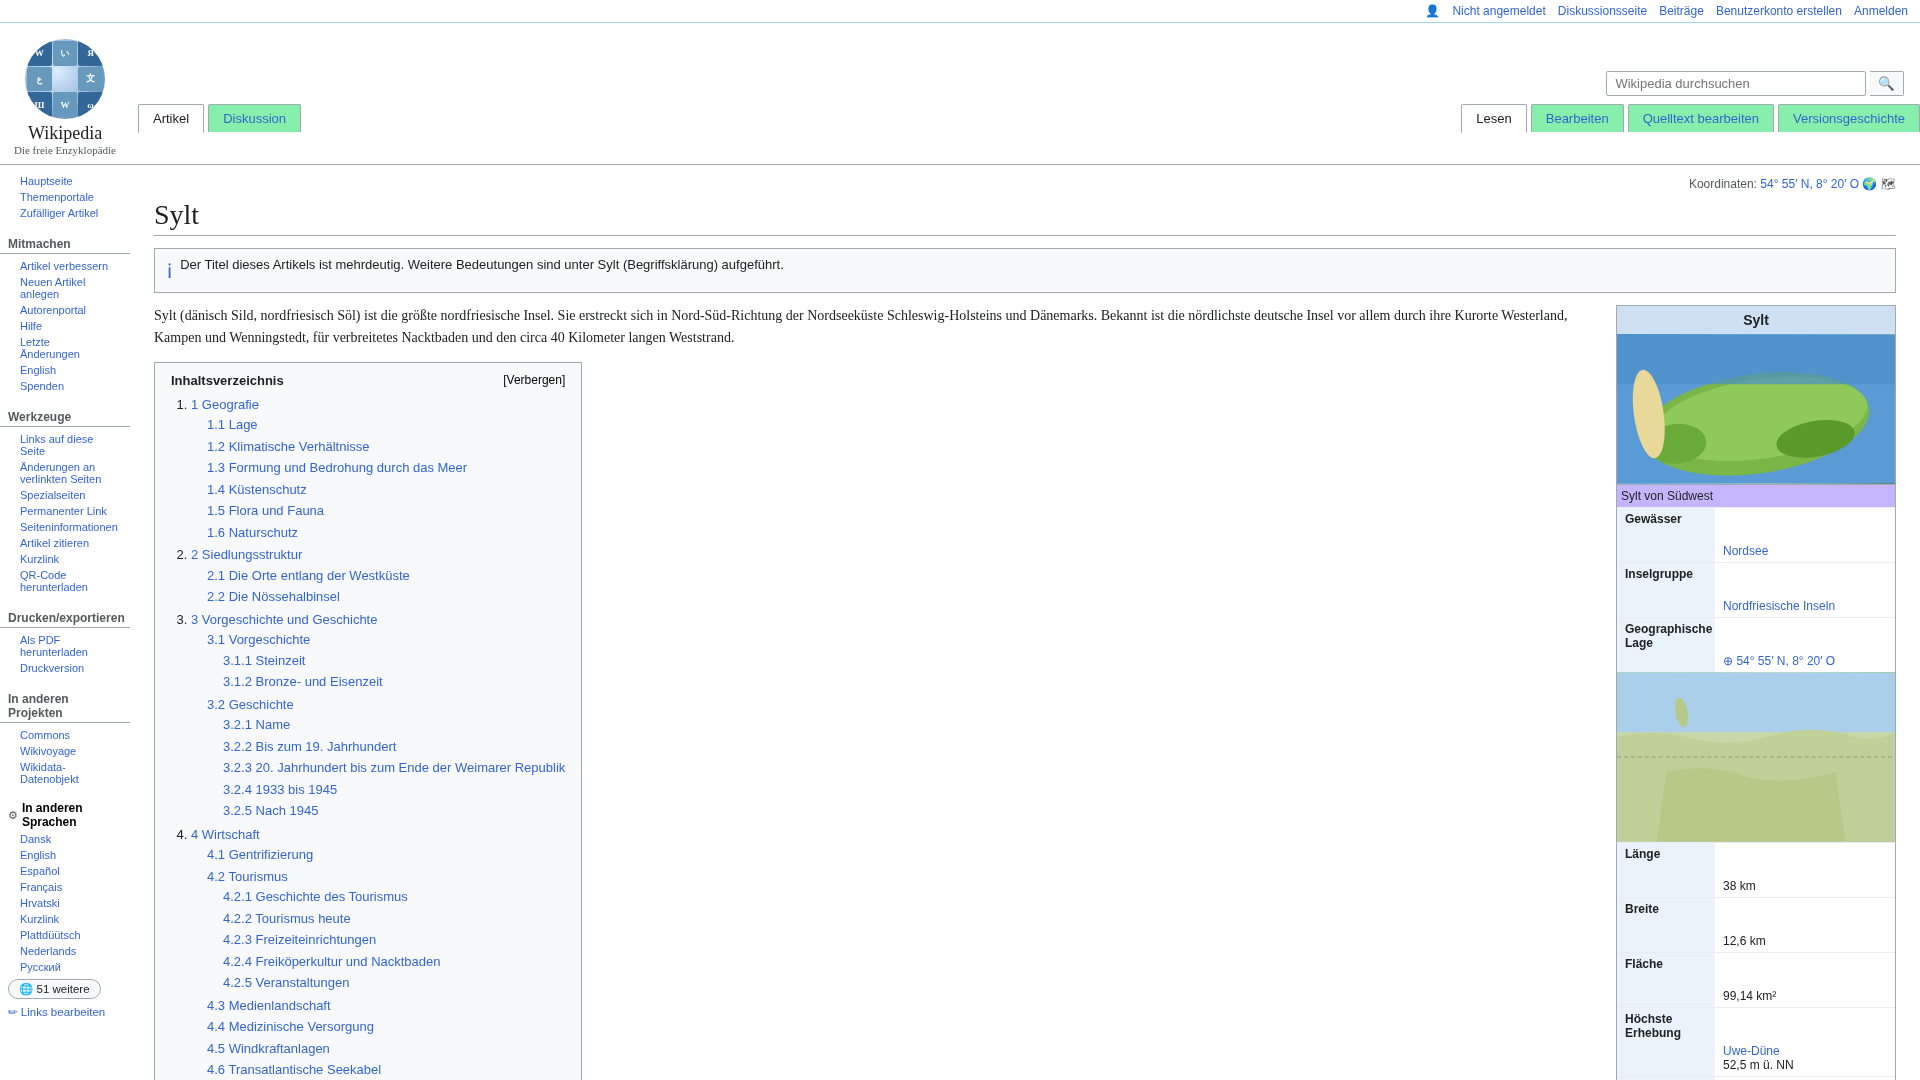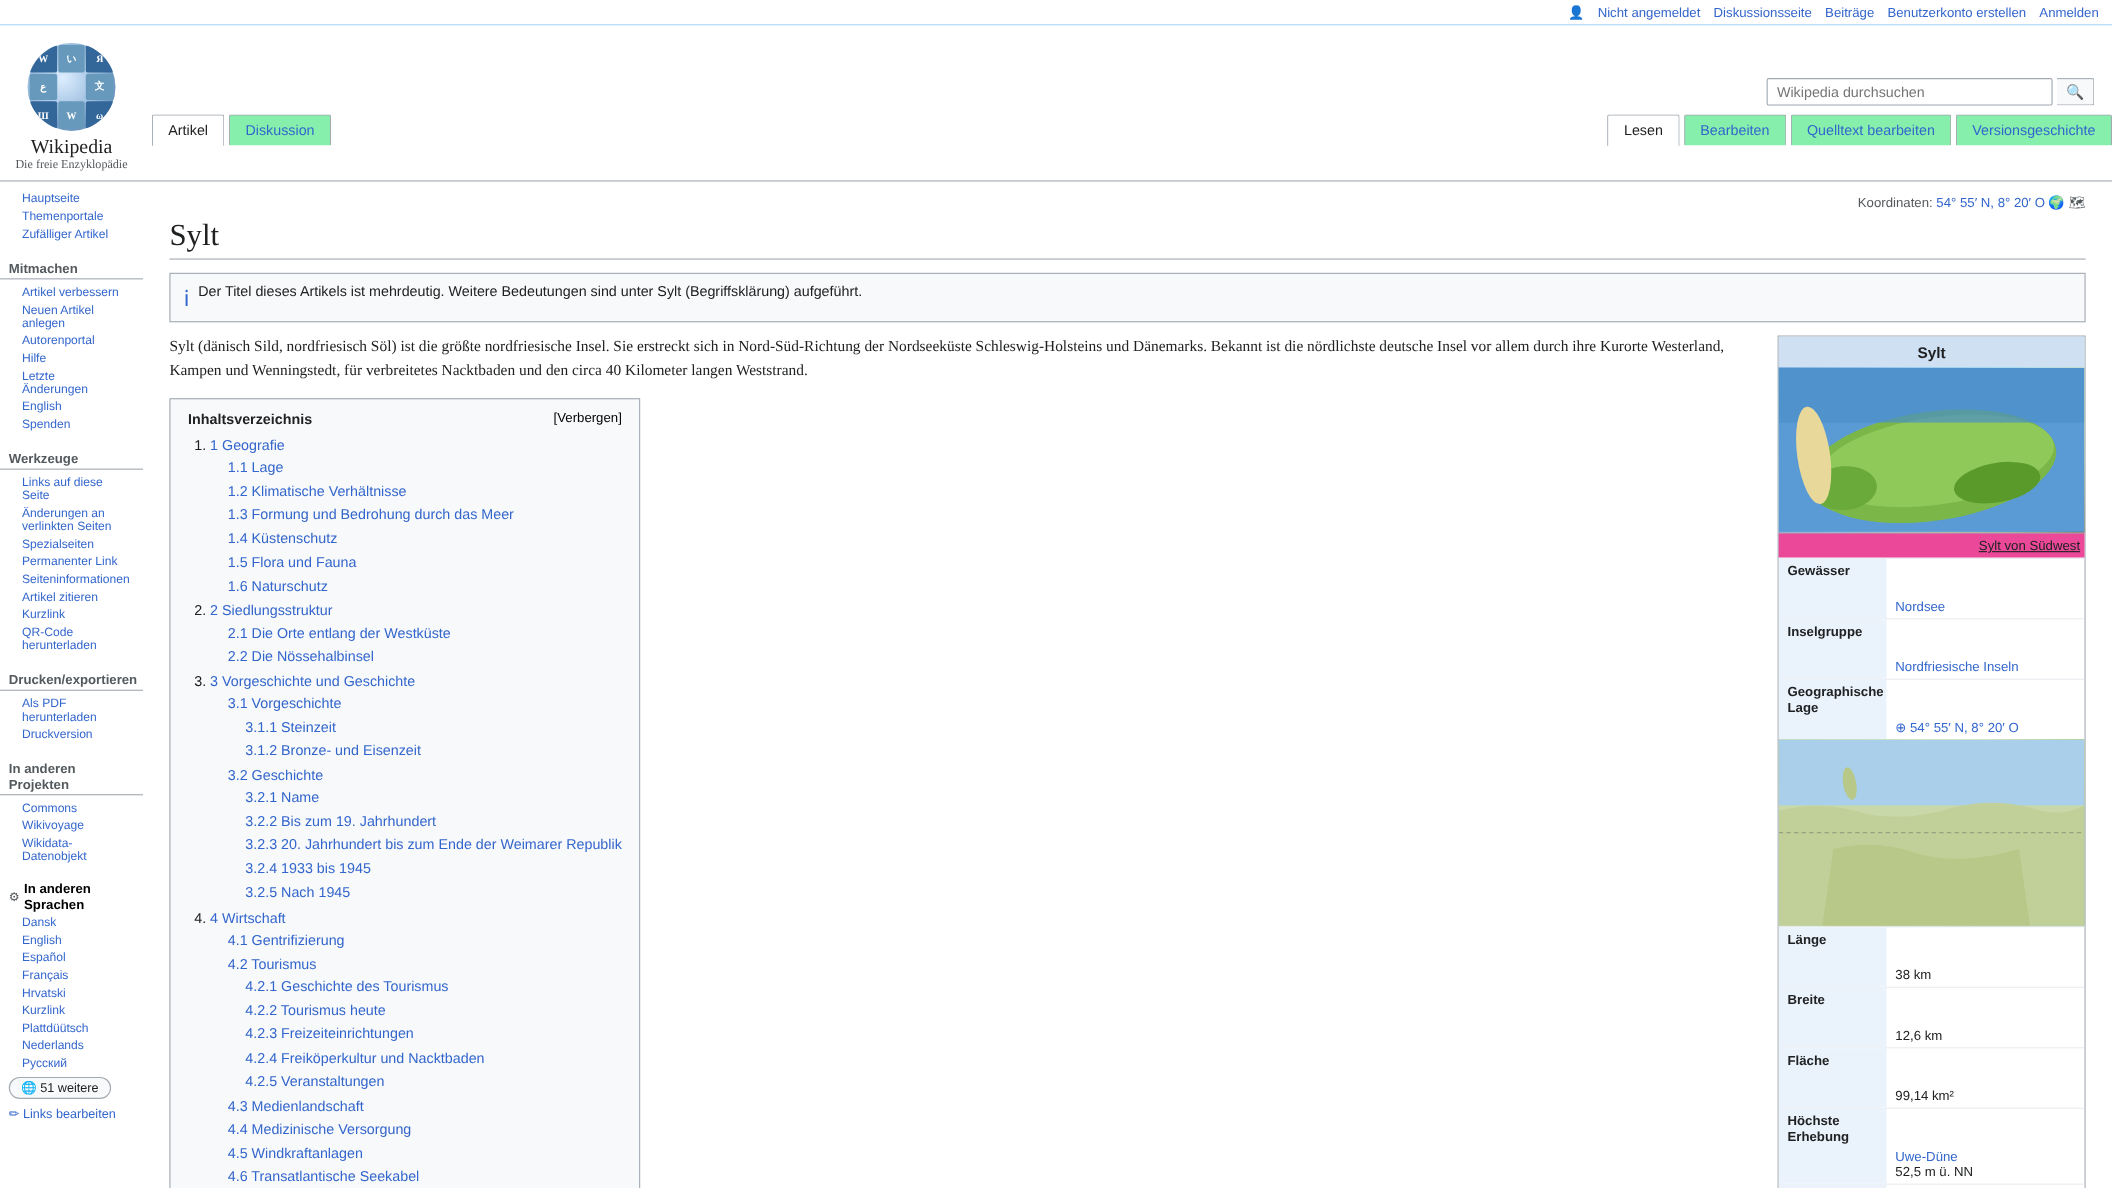--- a/index.html
+++ b/index.html
@@ -258,26 +258,25 @@
       font-size: 14px;
     }
     .infobox-image {
       width: 100%;
       height: 150px;
       background: linear-gradient(135deg, #4a90d9 0%, #6bb8e8 30%, #87ceeb 50%, #b8d4a0 70%, #8fbc8f 85%, #556b2f 100%);
       position: relative;
       overflow: hidden;
     }
     .infobox-caption {
-      text-align: right;
+      text-align: left;
       font-size: 12px;
       padding: 4px;
-      background: #ec4899;
+      background: #c4b5fd;
       border-top: 1px solid #a2a9b1;
-      text-decoration: underline;
     }
     .infobox-row {
       display: flex;
       border-top: 1px solid #eaecf0;
     }
     .infobox-label {
       background: #eaf3fb;
       padding: 4px 8px;
       width: 98px;
       flex-shrink: 0;

